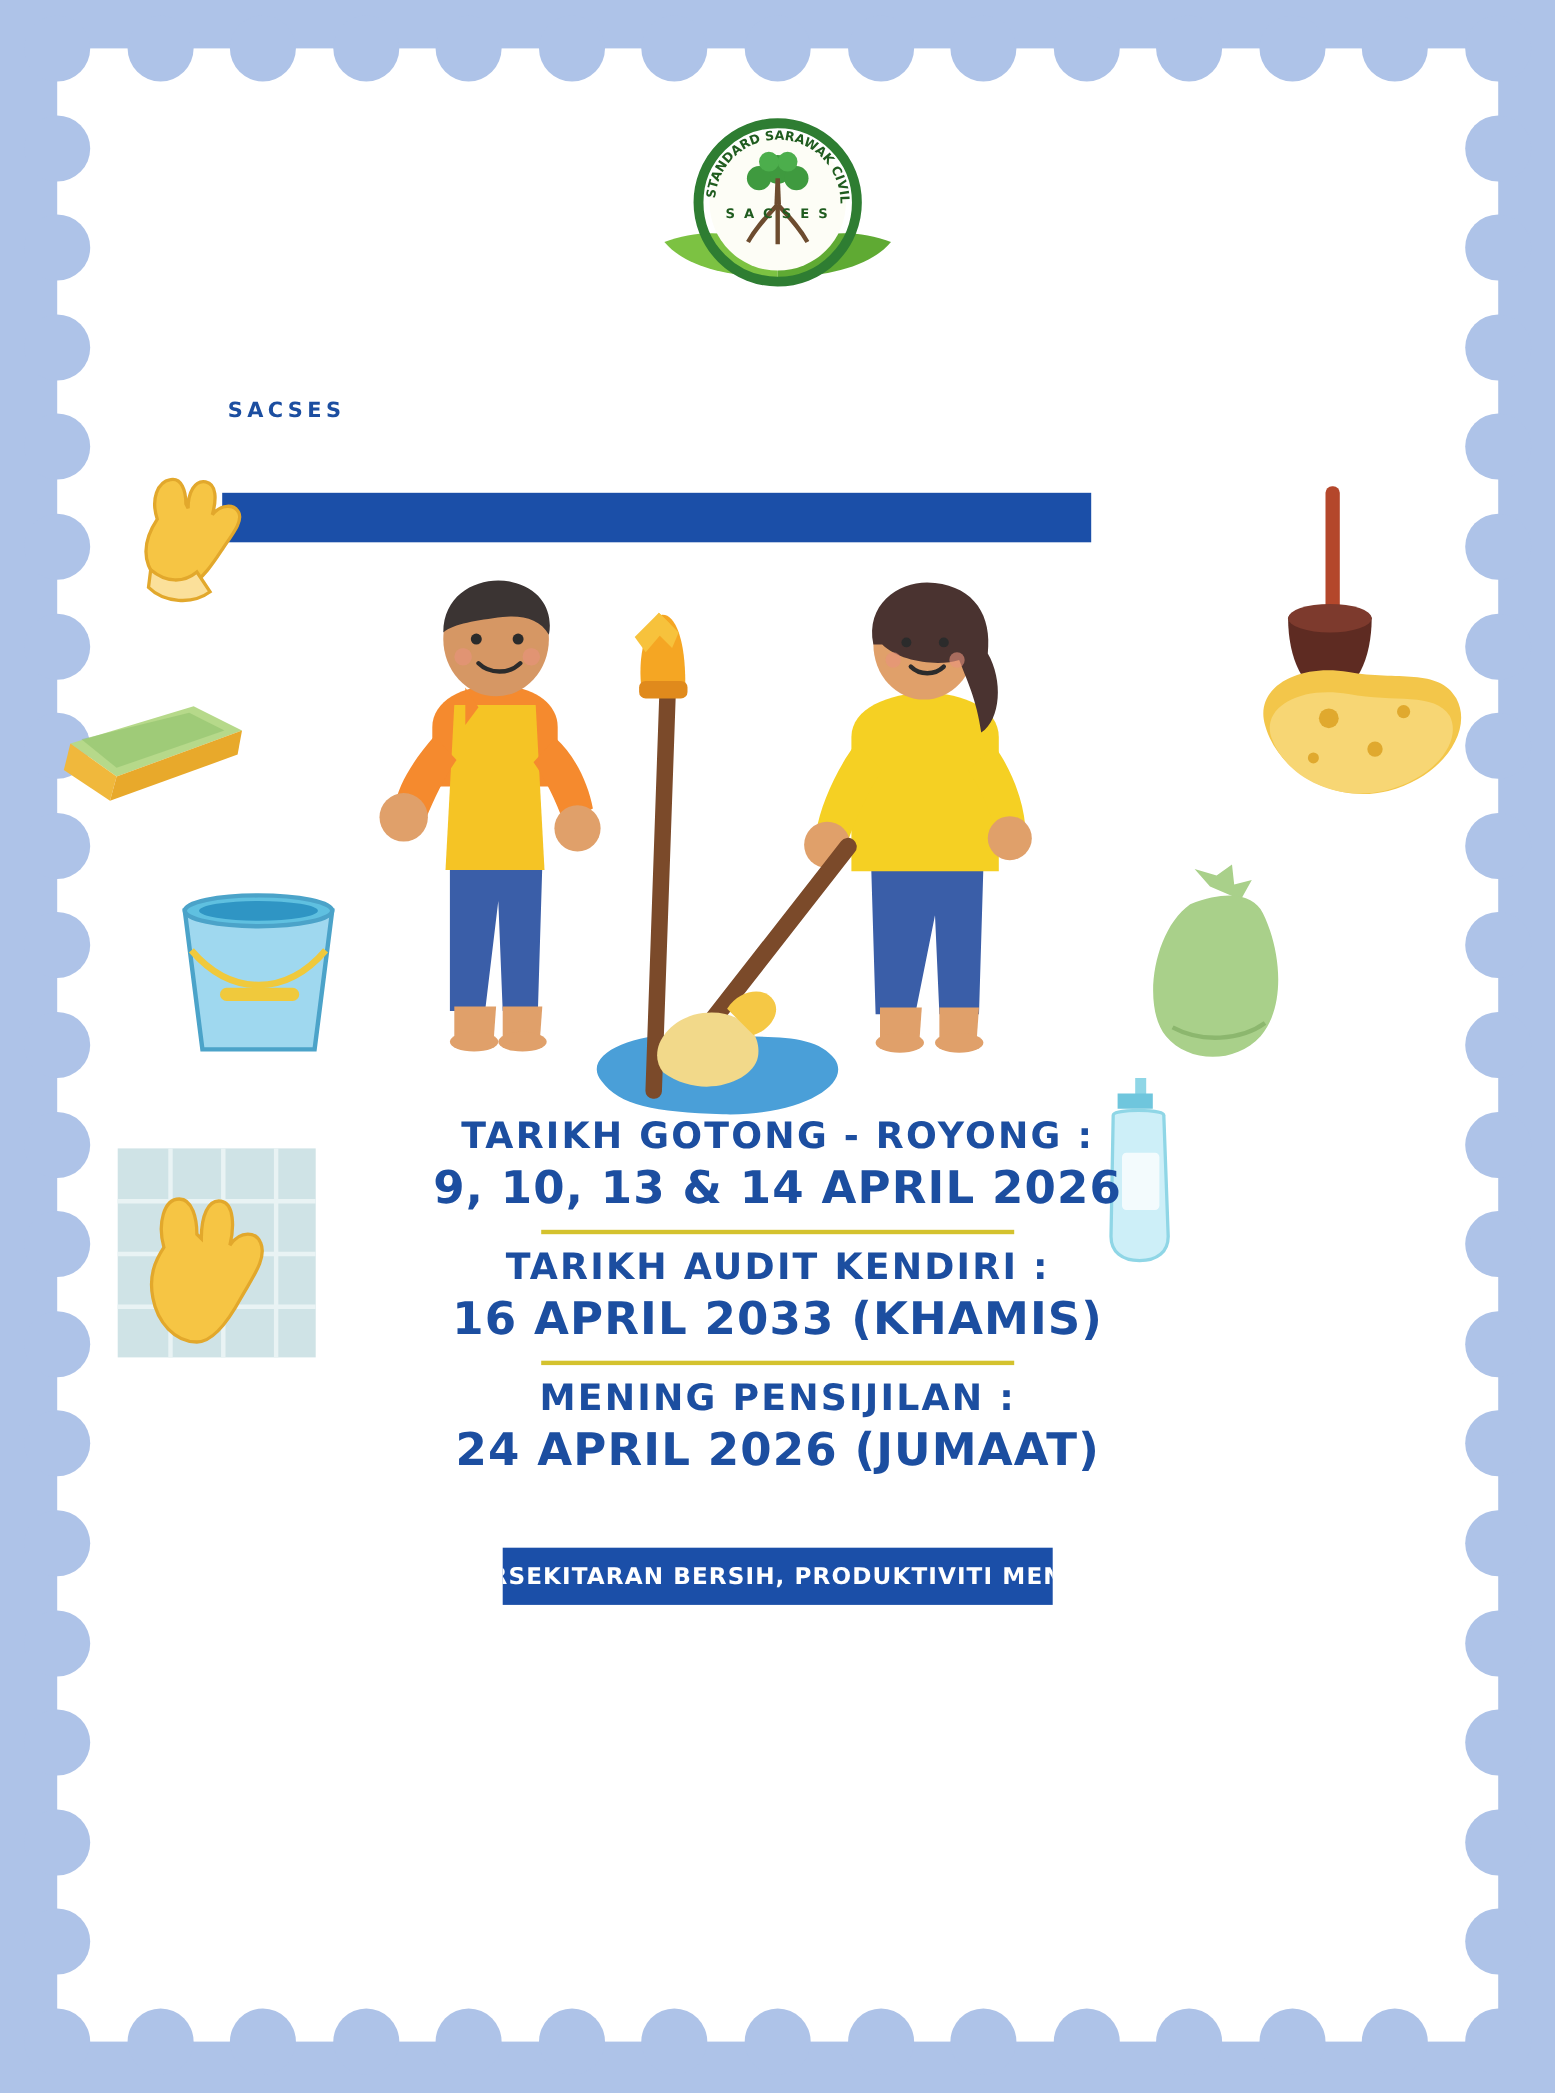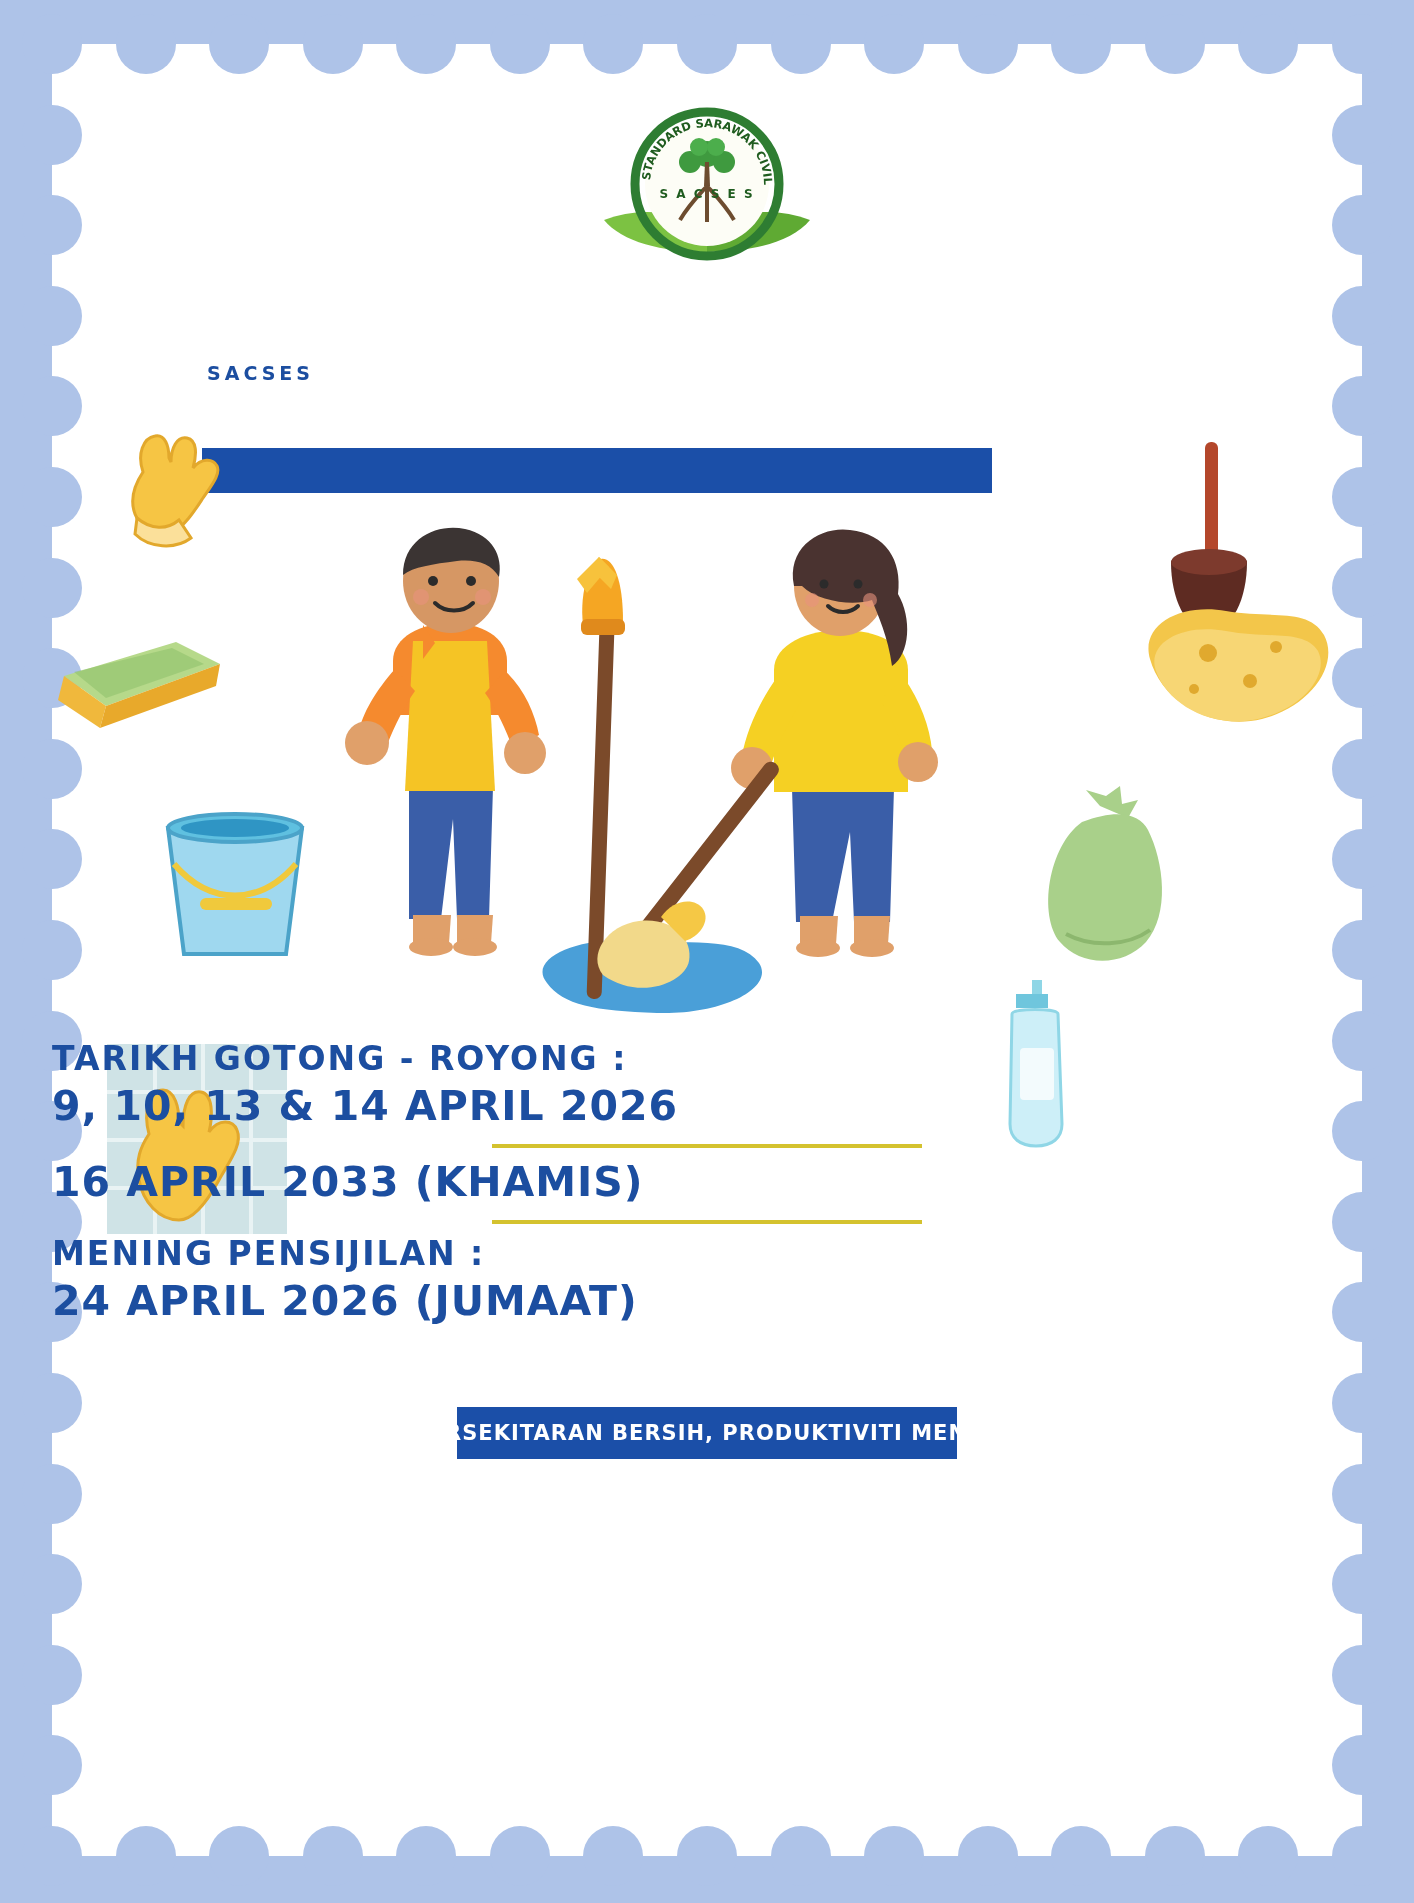--- a/index.html
+++ b/index.html
@@ -90,24 +90,24 @@
     width: 100%;
     height: 680px;
   }
 
   
   .dates {
     position: absolute;
     top: 965px;
     left: 0;
     width: 100%;
+    text-align: center;
     color: #1c4ea0;
     font-family: "DejaVu Sans", sans-serif;
     font-weight: bold;
-    margin-top: 26px;
   }
   .dates .line-lbl {
     font-size: 33px;
     letter-spacing: 2px;
     margin: 4px 0;
   }
   .dates .line-big {
     font-size: 41px;
     letter-spacing: 1px;
     margin: 4px 0;
@@ -395,20 +395,21 @@
         <rect x="120" y="-10" width="16" height="230" rx="8" fill="#7b4a2a" transform="rotate(38 128 105)"></rect>
         <path d="M26 226 C10 206, 30 176, 62 172 C96 168, 116 190, 112 212 C108 234, 62 252, 26 226 Z" fill="#f2d98a"></path>
         <path d="M84 168 C96 150, 118 148, 126 160 C134 172, 122 188, 108 192 Z" fill="#f5c845"></path>
       </svg>
     </div>
 
     <div class="dates">
       <div class="line-lbl">TARIKH GOTONG - ROYONG :</div>
       <div class="line-big">9, 10, 13 &amp; 14 APRIL 2026</div>
       <div class="rule"></div>
+      <div class="line-lbl">TARIKH AUDIT KENDIRI :</div>
       <div class="line-big">16 APRIL 2033 (KHAMIS)</div>
       <div class="rule"></div>
       <div class="line-lbl">MENING PENSIJILAN :</div>
       <div class="line-big">24 APRIL 2026 (JUMAAT)</div>
     </div>
 
     <div class="tagline">"PERSEKITARAN BERSIH, PRODUKTIVITI MENING</div>
 
   </div>
 </div>

